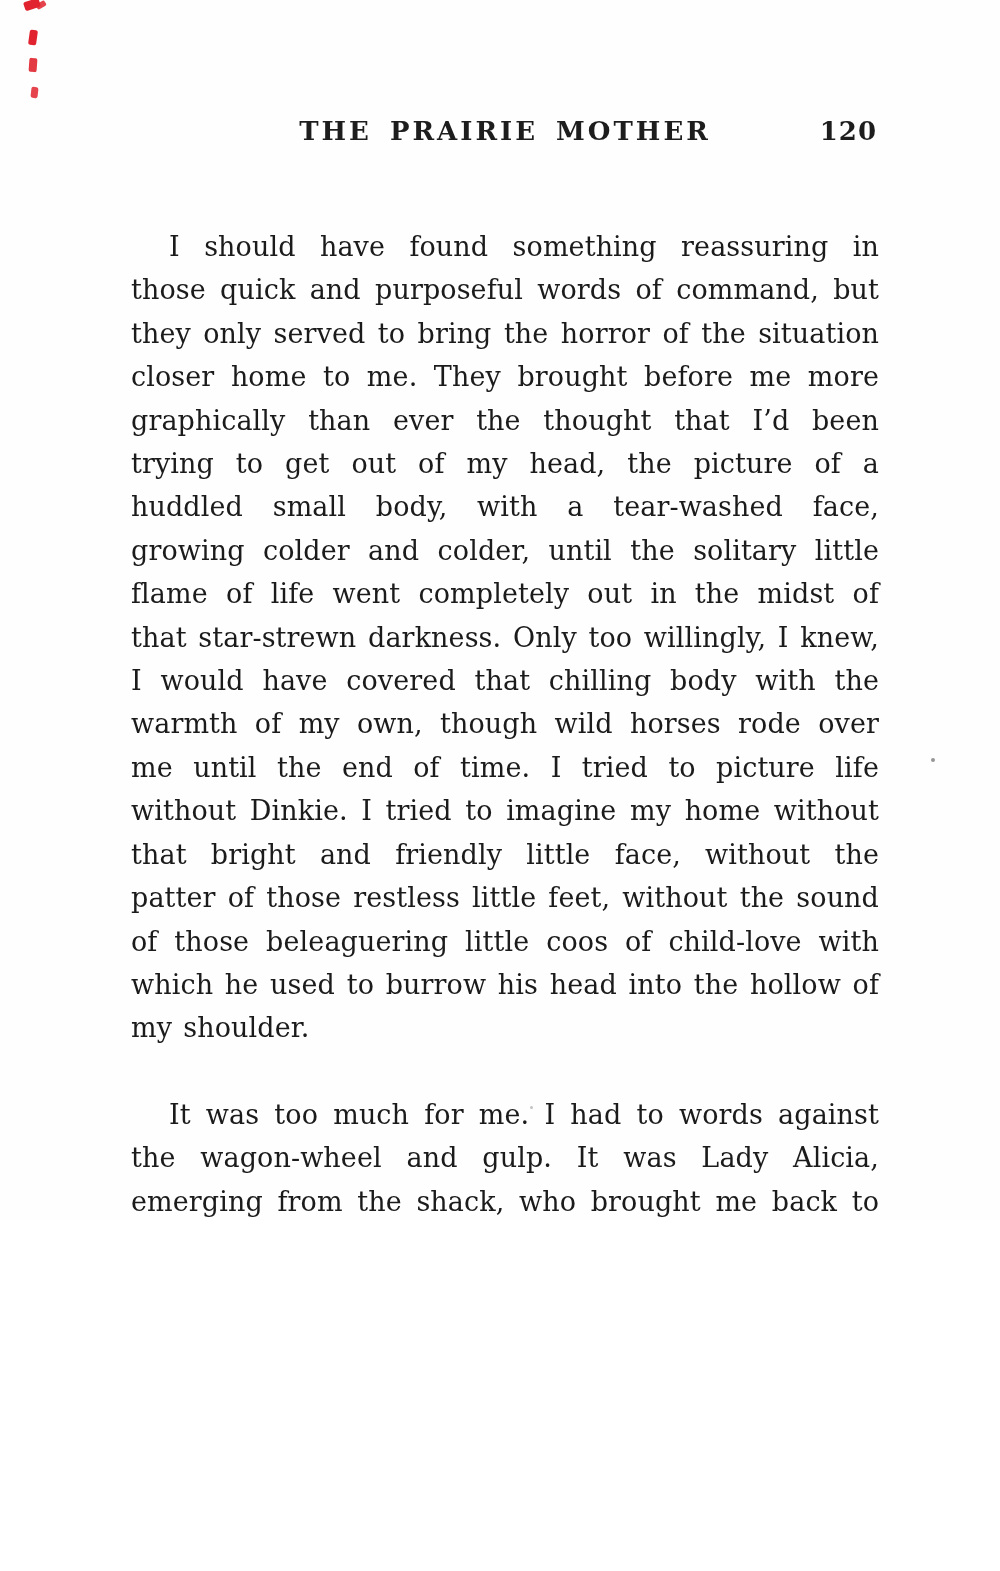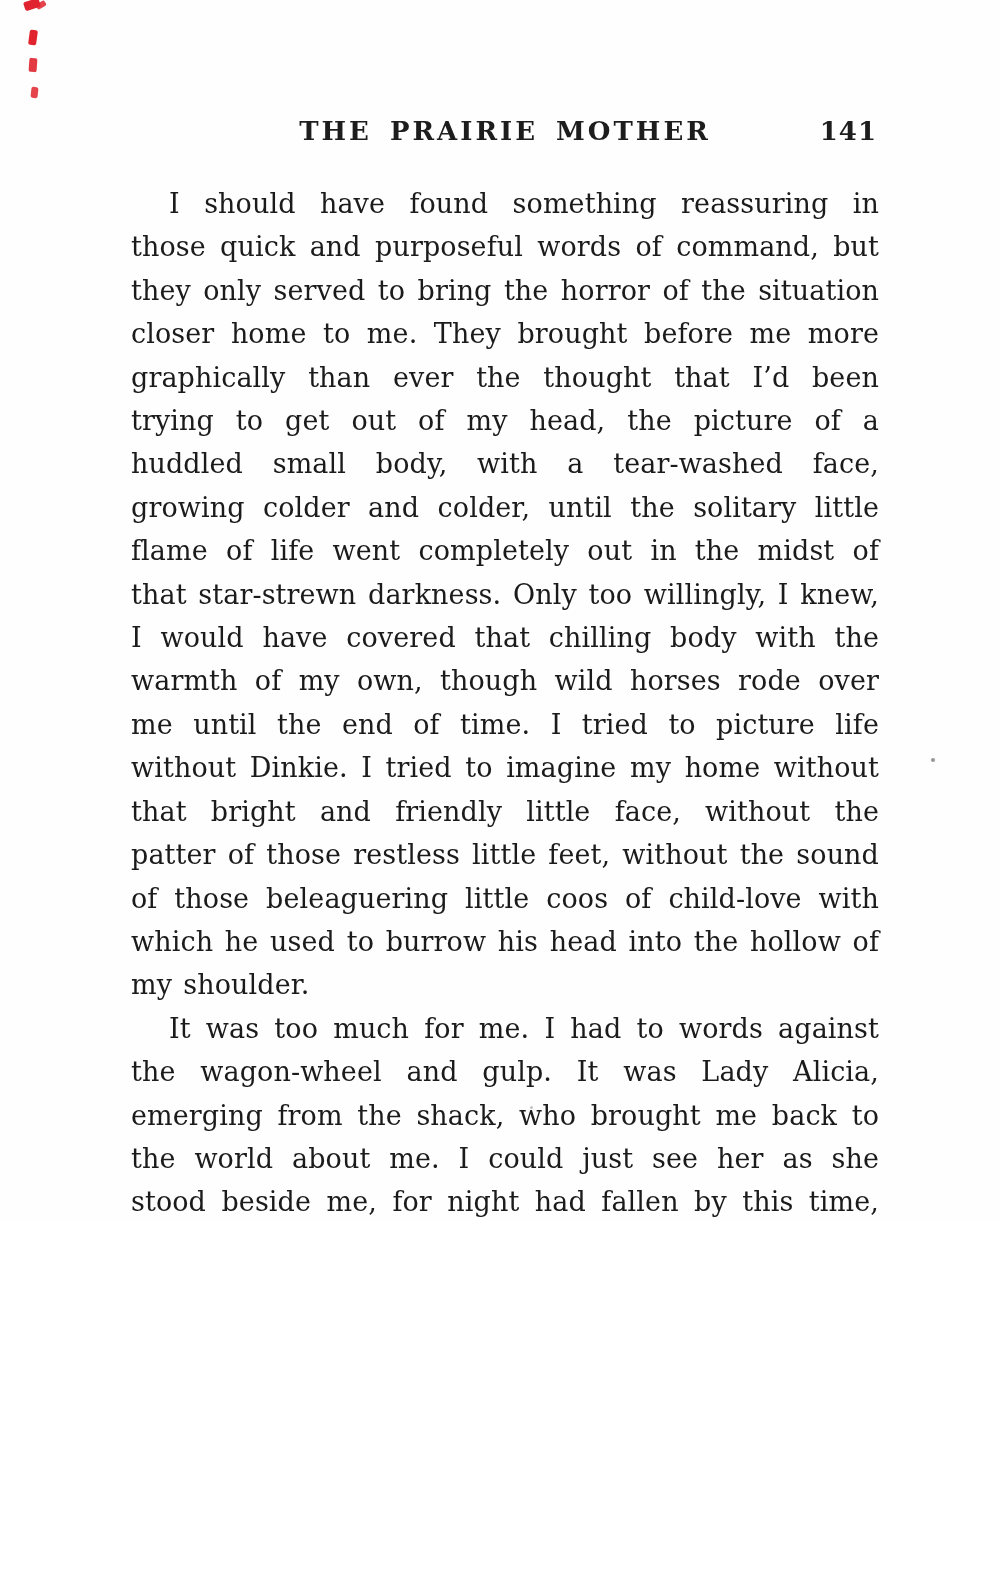--- a/index.html
+++ b/index.html
@@ -77,40 +77,40 @@
   }
   .para {
     margin: 0;
     font-size: 27px;
     line-height: 43.4px;
     text-align: justify;
     word-spacing: 2.5px;
     letter-spacing: 0.1px;
     color: #1b1b1b;
   }
-  .para.indent { text-indent: 38px; }
+  .para.indent { text-indent: 38px; margin-top: 43px; }
 </style>
 </head>
 <body>
 
 <div class="page">
 
   <div class="red-mark m1"></div>
   <div class="red-mark m2"></div>
   <div class="red-mark m3"></div>
   <div class="red-mark m4"></div>
   <div class="red-mark m5"></div>
 
   <div class="speck s1"></div>
   <div class="speck s2"></div>
   <div class="speck s3"></div>
 
   <header class="page-header">
     <span class="running-title">THE PRAIRIE MOTHER</span>
-    <span class="page-number">141</span>
+    <span class="page-number">120</span>
   </header>
 
   <main class="text-block">
     <p class="para indent">I should have found something reassuring in those quick and purposeful words of command, but they only served to bring the horror of the situation closer home to me.  They brought before me more graphically than ever the thought that I’d been trying to get out of my head, the picture of a huddled small body, with a tear-washed face, growing colder and colder, until the solitary little flame of life went completely out in the midst of that star-strewn darkness.  Only too willingly, I knew, I would have covered that chilling body with the warmth of my own, though wild horses rode over me until the end of time.  I tried to picture life without Dinkie.  I tried to imagine my home without that bright and friendly little face, without the patter of those restless little feet, without the sound of those beleaguering little coos of child-love with which he used to burrow his head into the hollow of my shoulder.</p>
     <p class="para indent">It was too much for me.  I had to words against the wagon-wheel and gulp.  It was Lady Alicia, emerging from the shack, who brought me back to the world about me.  I could just see her as she stood beside me, for night had fallen by this time, night nearly as black as the blackness of my own heart.</p>
   </main>
 
 </div>
 
 </body></html>

